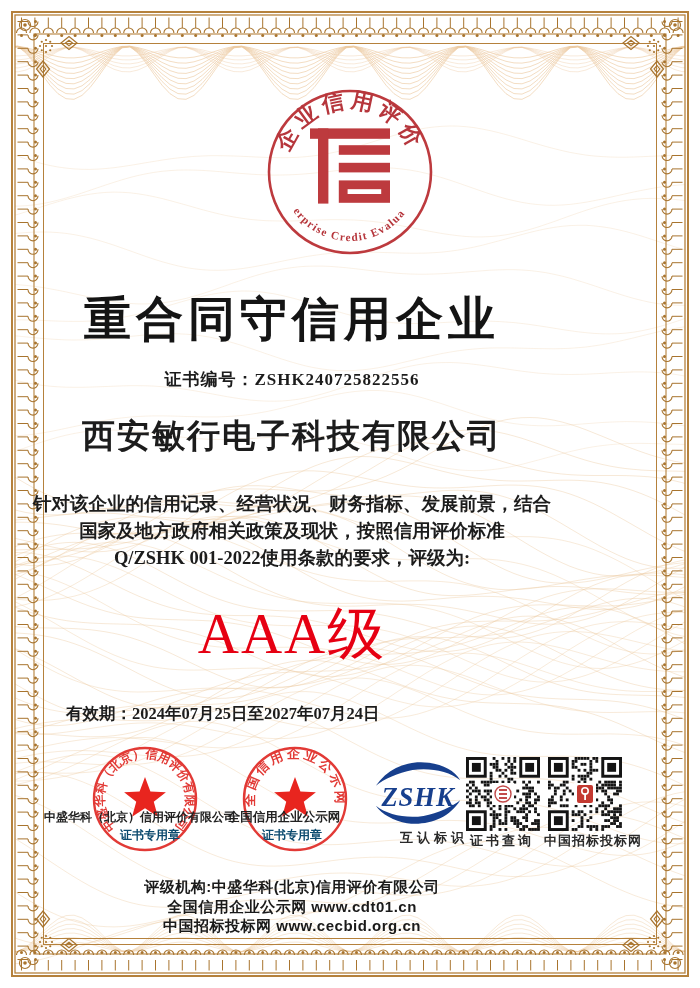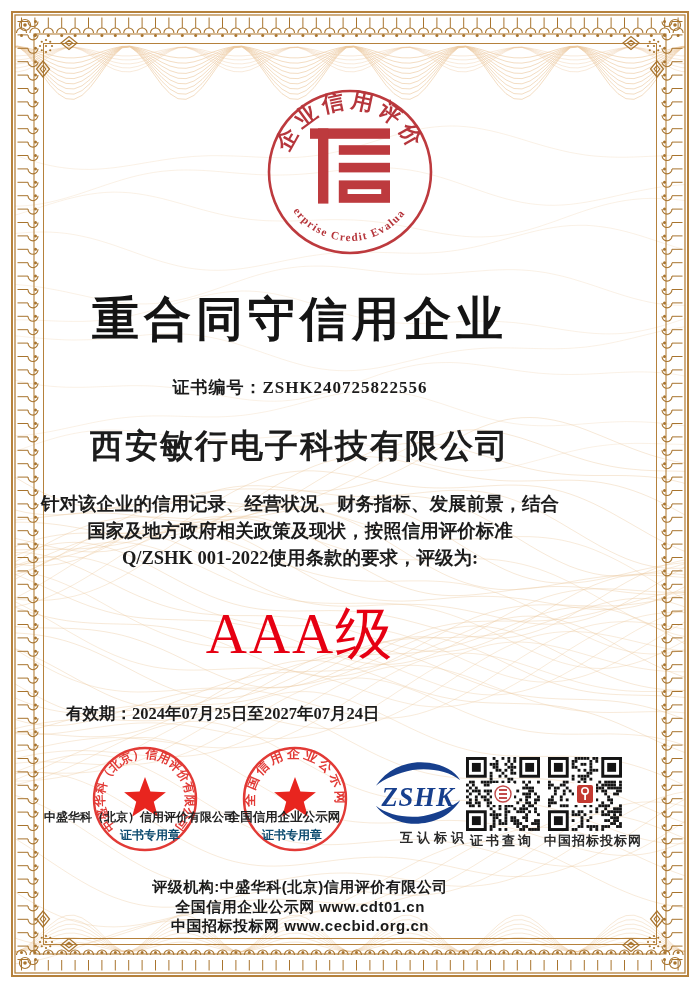--- a/index.html
+++ b/index.html
@@ -8,24 +8,24 @@
     --seal-red:#bb3a3e; --stamp-red:#e23a36; --rating-red:#e60012;
     --navy:#173f8d; --ink:#1c1c1c;
   }
   .page{position:relative;width:700px;height:988px;background:#fff;overflow:hidden;
         font-family:"Liberation Serif","DejaVu Serif",serif;color:var(--ink);}
   svg.layer{position:absolute;left:0;top:0;width:700px;height:988px;}
   .outer-line{position:absolute;left:11px;top:11px;right:11px;bottom:11px;border:2px solid var(--gold);}
   .inner-frame{position:absolute;left:43px;top:43px;right:43px;bottom:43px;border:1px solid var(--gold);}
   .footer-rule{position:absolute;left:44px;right:44px;top:938px;border-top:1px solid var(--gold);}
   .abs{position:absolute;}
-  .ctr{left:0;width:584px;text-align:center;margin-left:8px;}
+  .ctr{left:0;width:584px;text-align:center;}
   .title{top:288px;font-size:47px;font-weight:bold;letter-spacing:5px;color:#141414;}
-  .certno{top:376px;font-size:17px;font-weight:bold;letter-spacing:1px;}
-  .company{top:424px;font-size:33px;font-weight:bold;letter-spacing:2px;}
+  .certno{top:368px;font-size:17px;font-weight:bold;letter-spacing:1px;}
+  .company{top:414px;font-size:33px;font-weight:bold;letter-spacing:2px;}
   .body-text{top:491px;font-size:18.5px;font-weight:bold;line-height:27px;}
   .rating{top:596px;font-size:57px;font-weight:normal;letter-spacing:2px;color:var(--rating-red);}
   .validity{left:66px;top:703px;font-size:16.5px;font-weight:bold;}
   .stamp-name{font-size:12px;font-weight:bold;color:#222;white-space:nowrap;}
   .stamp-sub{font-size:12px;font-weight:bold;color:#0c4a6e;white-space:nowrap;}
   .cap{font-size:13px;font-weight:bold;color:#2a2a2a;white-space:nowrap;}
   .footer{top:877px;font-family:"Liberation Sans","DejaVu Sans",sans-serif;
           font-size:15px;font-weight:bold;line-height:19.5px;letter-spacing:0.5px;color:#1a1a1a;}
 </style>
 </head>

